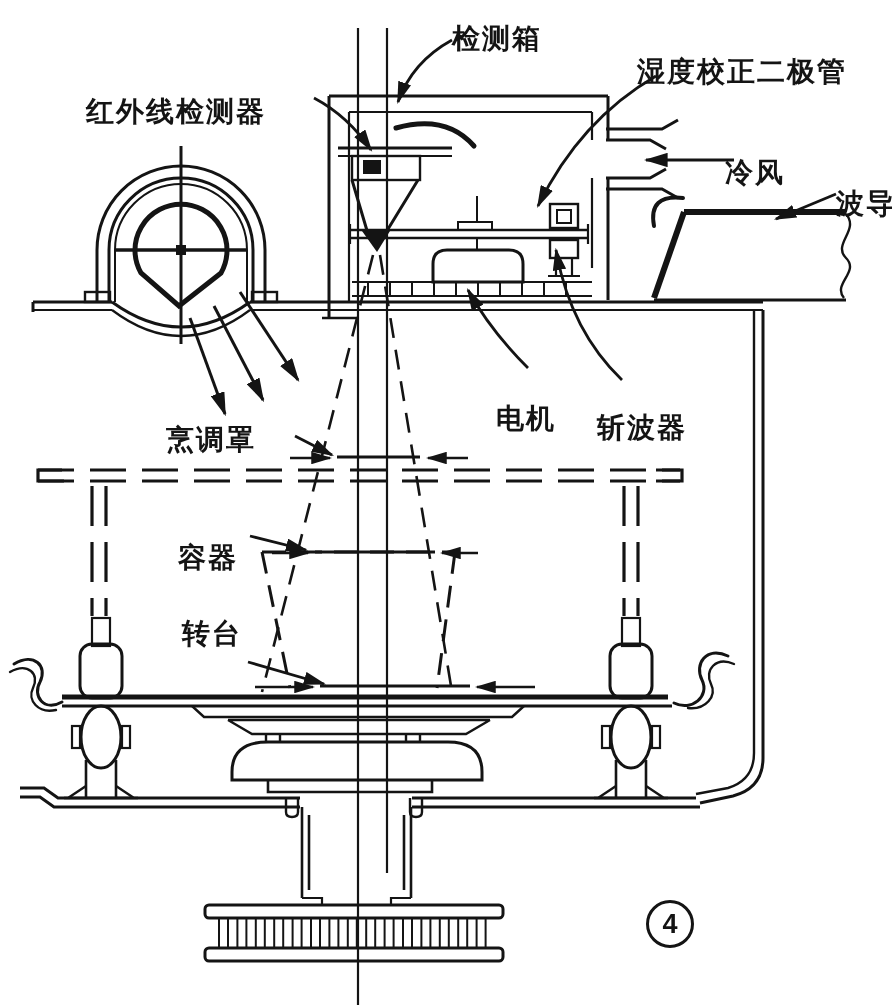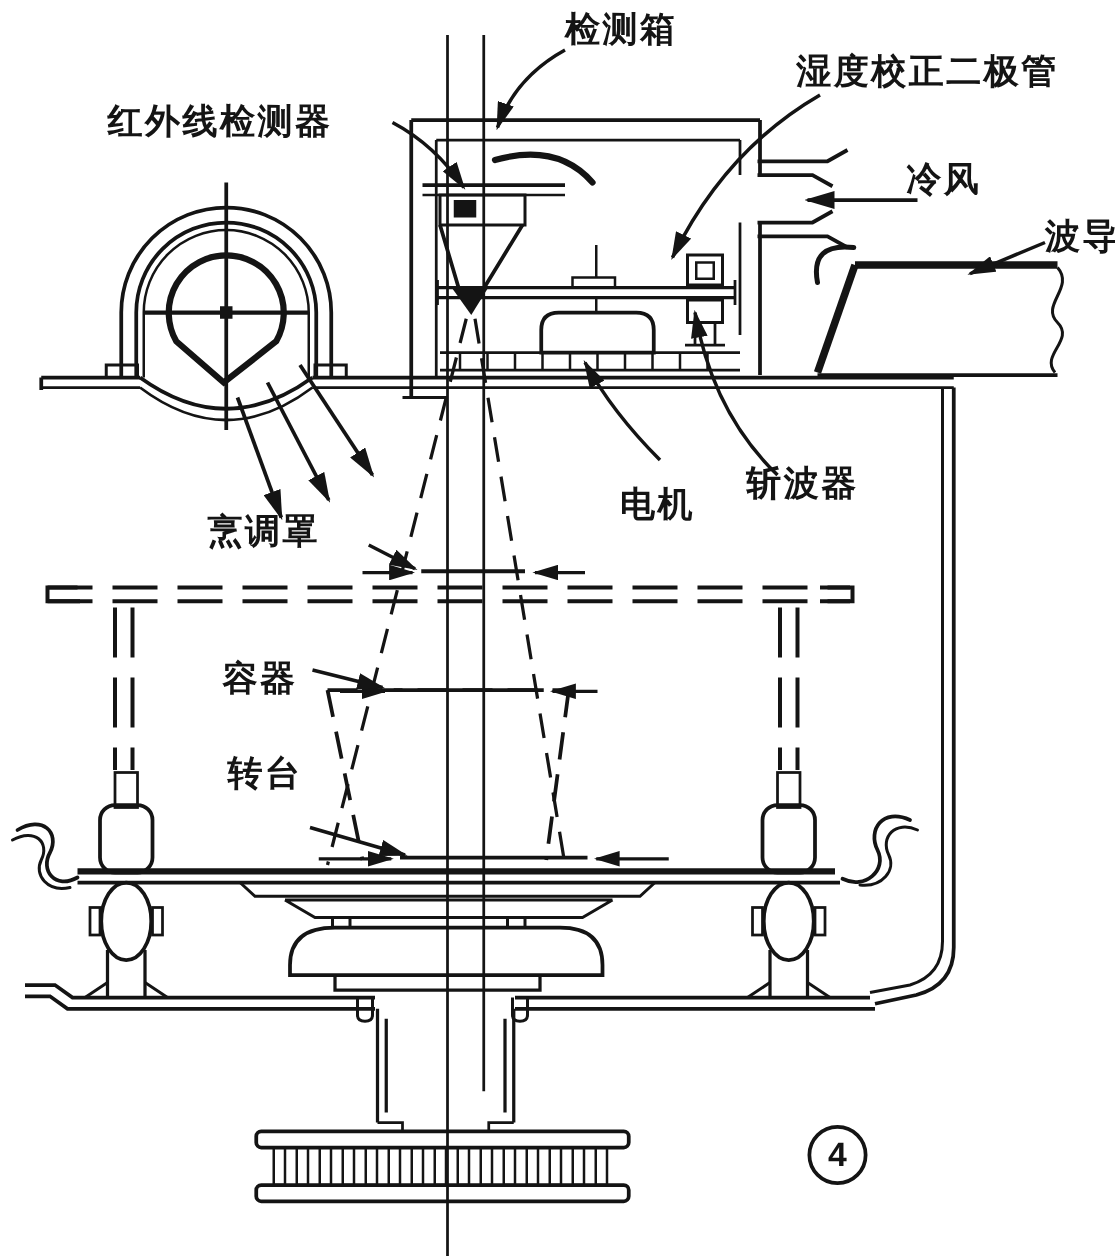--- a/index.html
+++ b/index.html
@@ -1,20 +1,20 @@
 <!DOCTYPE html>
 <html><head>
 <meta charset="utf-8">
 <style>
   html,body{margin:0;padding:0;background:#ffffff;}
   .figure{position:relative;width:892px;height:1005px;background:#ffffff;overflow:hidden;
           font-family:"Liberation Sans","DejaVu Sans",sans-serif;}
   svg{position:absolute;left:0;top:0;}
   .lbl{position:absolute;font-size:28px;font-weight:700;color:#141414;letter-spacing:2px;
-       white-space:nowrap;line-height:1;}
+       white-space:nowrap;line-height:1;margin-top:15px;}
   .fig-num{position:absolute;left:646px;top:900px;width:42px;height:42px;border:3.5px solid #141414;
        border-radius:50%;display:flex;align-items:center;justify-content:center;
        font-size:27px;font-weight:700;color:#141414;}
 </style>
 </head>
 <body>
 
 <div class="figure">
 
 <svg width="892" height="1005" viewBox="0 0 892 1005">
@@ -216,24 +216,24 @@
       <path d="M295,436 L332,455" marker-end="url(#ah)"></path>
       <path d="M250,536 L306,550" marker-end="url(#ah)"></path>
       <path d="M248,662 L324,684" marker-end="url(#ah)"></path>
     </g>
   </g>
 </svg>
 
 <div class="lbl" style="left:452px;top:10px">检测箱</div>
 <div class="lbl" style="left:86px;top:83px">红外线检测器</div>
 <div class="lbl" style="left:637px;top:43px">湿度校正二极管</div>
-<div class="lbl" style="left:725px;top:130px">冷风</div>
+<div class="lbl" style="left:725px;top:144px">冷风</div>
 <div class="lbl" style="left:836px;top:175px">波导</div>
 <div class="lbl" style="left:496px;top:390px">电机</div>
-<div class="lbl" style="left:597px;top:373px">斩波器</div>
+<div class="lbl" style="left:597px;top:399px">斩波器</div>
 <div class="lbl" style="left:166px;top:411px">烹调罩</div>
 <div class="lbl" style="left:178px;top:529px">容器</div>
 <div class="lbl" style="left:182px;top:605px">转台</div>
 
 <div class="fig-num">
   <span>4</span>
 </div>
 
 </div>
 

